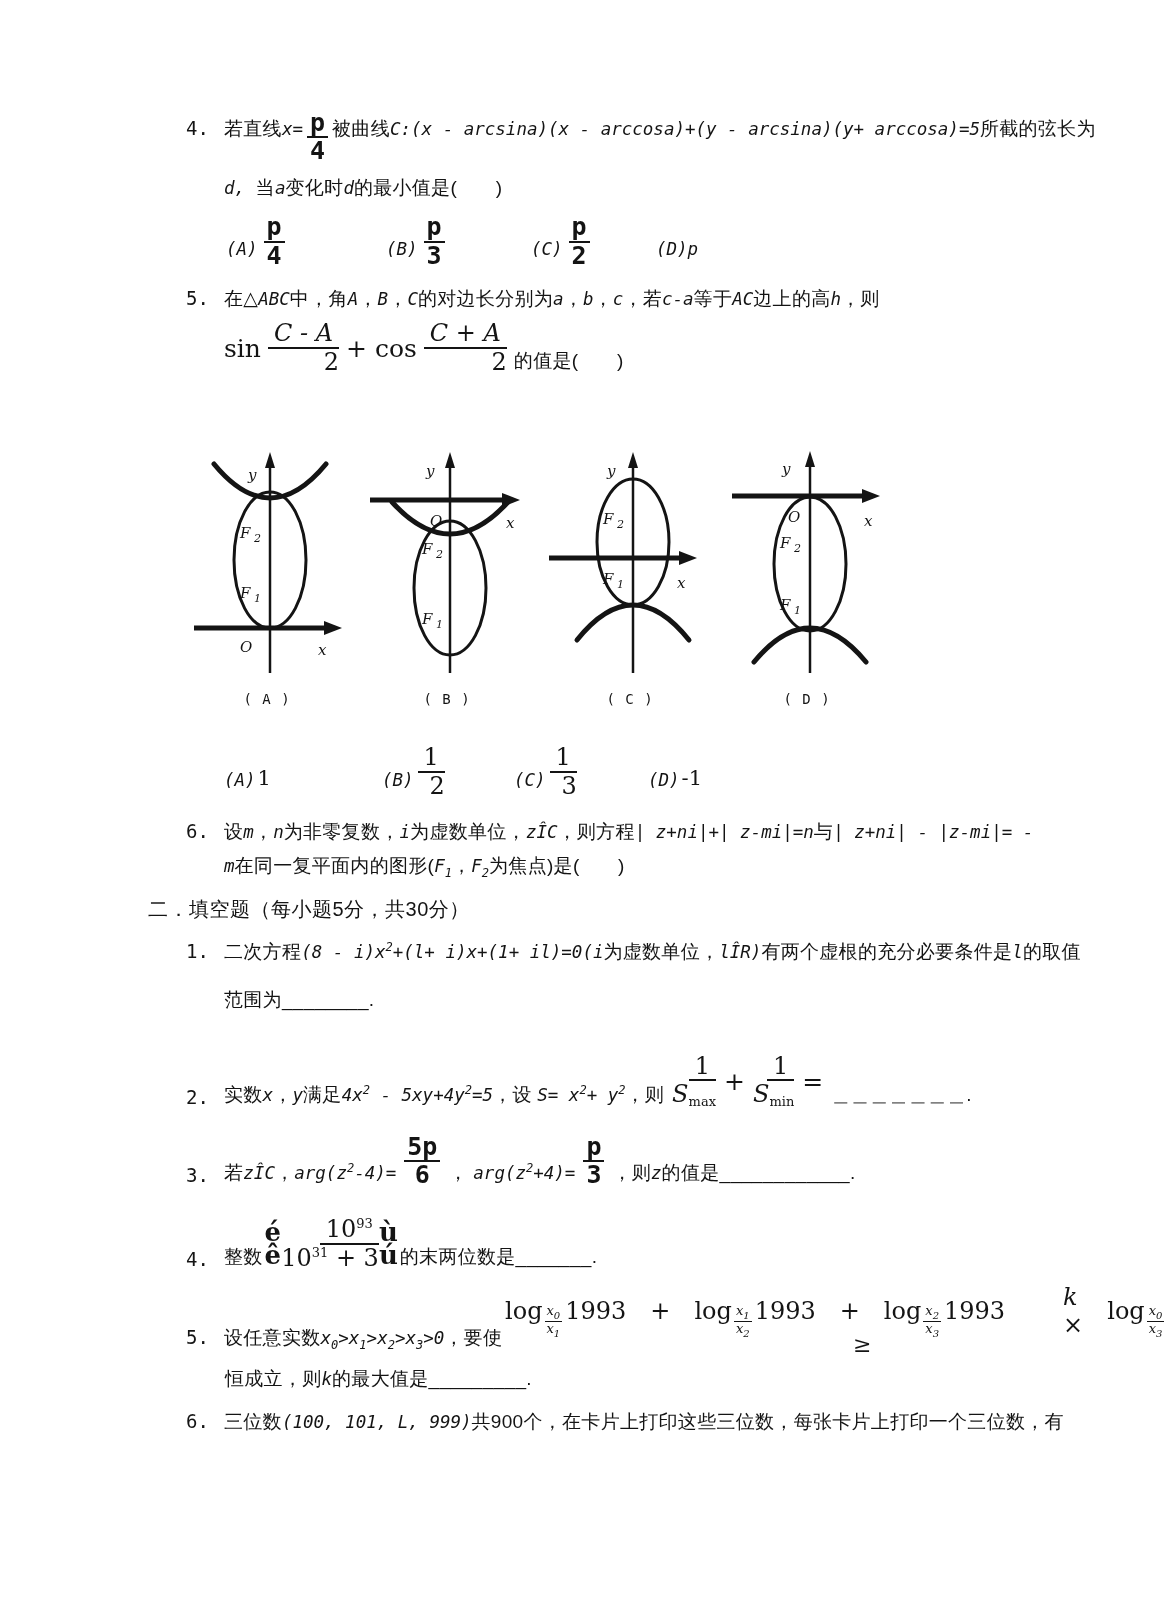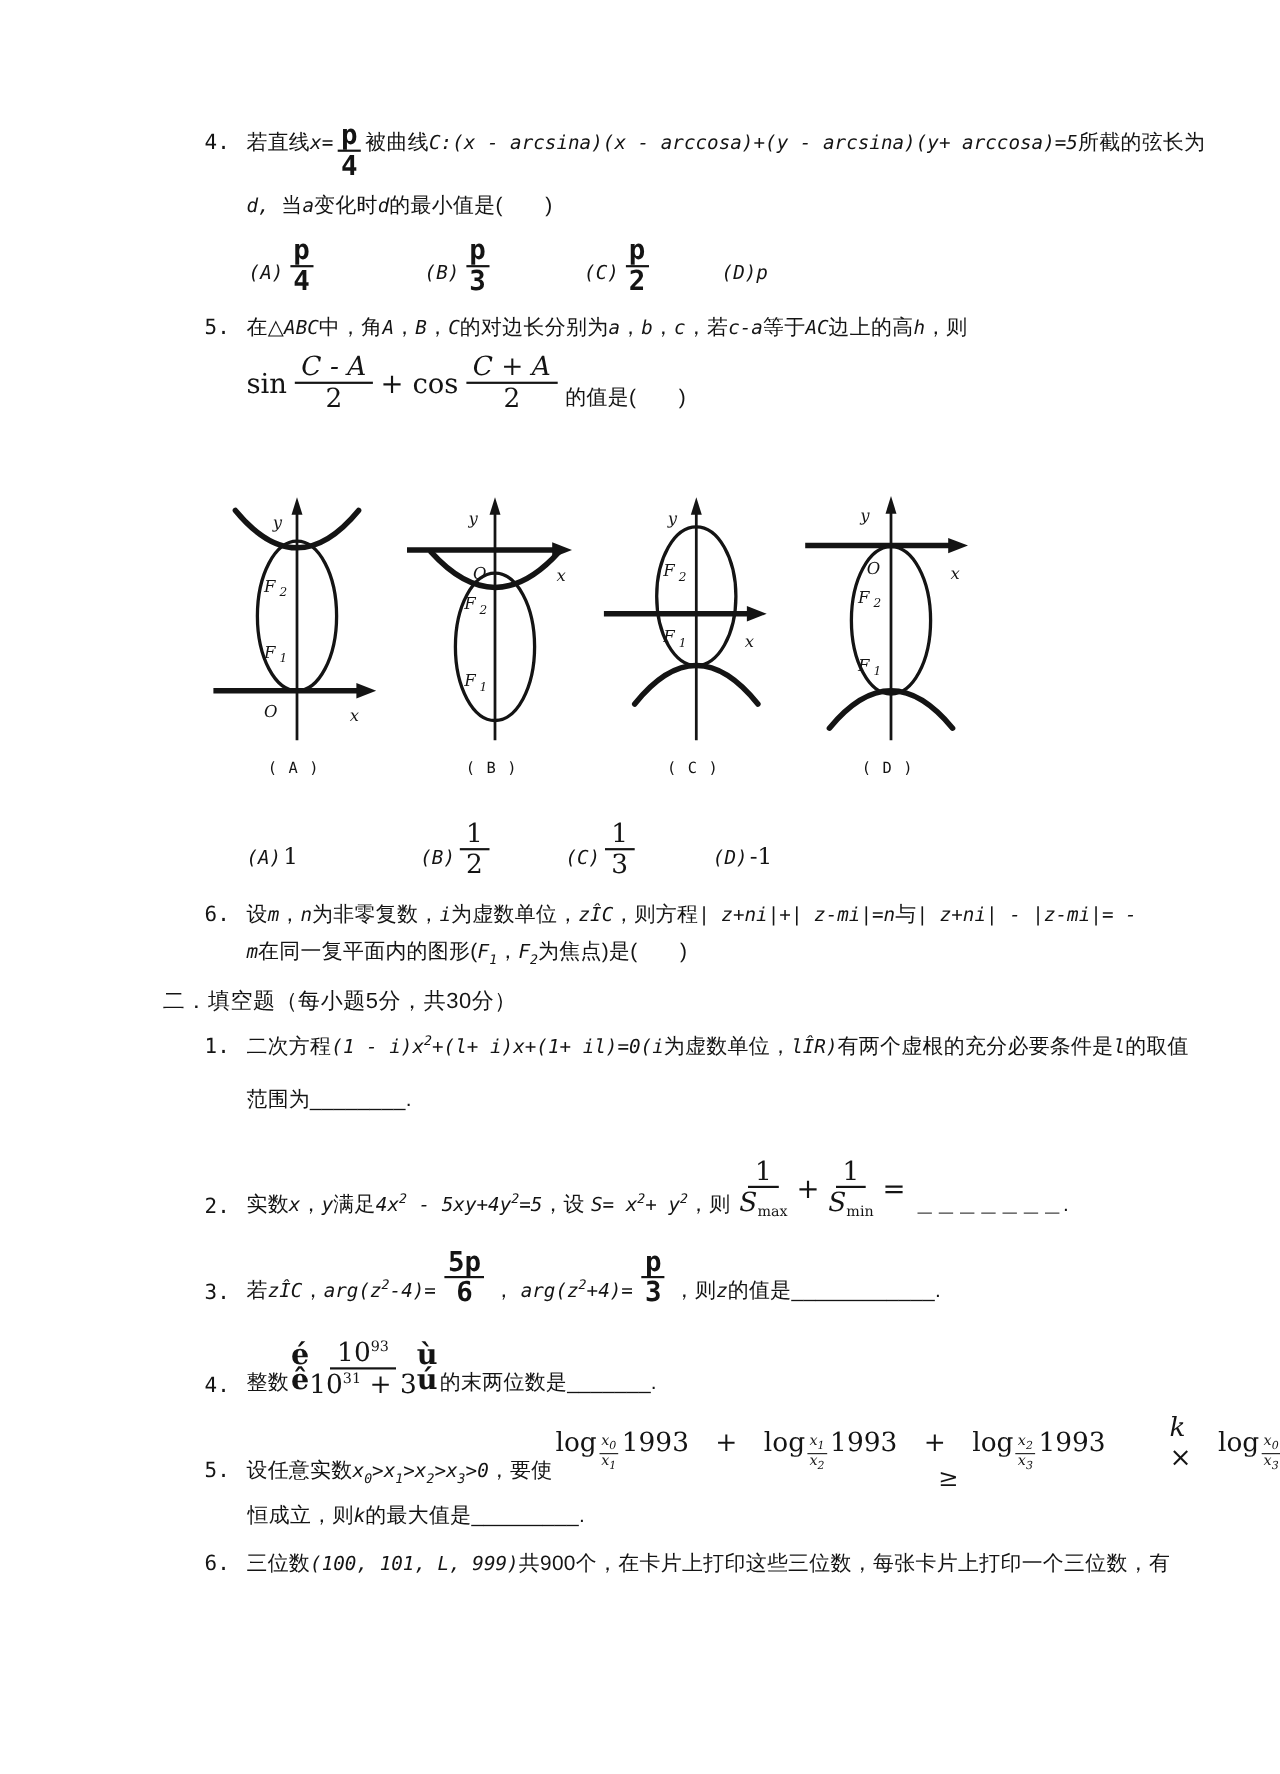--- a/index.html
+++ b/index.html
@@ -15,21 +15,21 @@
   .indent{margin-left:38px;}
 
   
   .pfrac{display:inline-flex;flex-direction:column;align-items:center;
          font-family:"DejaVu Sans Mono",monospace;font-weight:bold;font-size:25px;line-height:1.05;}
   .pfrac .fnum{border-bottom:2.5px solid #141414;padding:0 3px;}
   .va4{vertical-align:4px;margin:0 4px;}
   .va10{vertical-align:10px;margin-left:6px;}
 
   
-  .sfrac{display:inline-flex;flex-direction:column;align-items:center;
+  .sfrac{display:inline-flex;flex-direction:column;align-items:flex-end;
          font-family:"DejaVu Serif",serif;font-size:24px;line-height:1.12;}
   .sfrac .fnum{border-bottom:2px solid #141414;padding:0 6px;}
   .sfrac .it{font-style:italic;}
   .fsub{font-size:13px;vertical-align:-4px;font-style:normal;}
   sup{font-size:13px;}
 
   .op{font-family:"DejaVu Serif",serif;font-size:25px;}
   .optrow{position:relative;}
   .opt{position:absolute;top:0;display:inline-flex;align-items:flex-end;height:62px;}
   .opt .seg-m{margin-bottom:10px;}
@@ -235,21 +235,21 @@
     <div class="qline">
       <span class="qnum">6.</span><span style="display:inline;"><span class="seg-cn">设</span><span class="seg-m">m</span><span class="seg-cn">，</span><span class="seg-m">n</span><span class="seg-cn">为非零复数，</span><span class="seg-m">i</span><span class="seg-cn">为虚数单位，</span><span class="seg-m">zÎC</span><span class="seg-cn">，则方程</span><span class="seg-m">| z+ni|+| z-mi|=n</span><span class="seg-cn">与</span><span class="seg-m">| z+ni| - |z-mi|= -</span></span>
     </div>
     <div class="qline indent" style="margin-top:4px;"><span class="seg-m">m</span><span class="seg-cn">在同一复平面内的图形(</span><span class="seg-m">F</span><span class="seg-sub">1</span><span class="seg-cn">，</span><span class="seg-m">F</span><span class="seg-sub">2</span><span class="seg-cn">为焦点)是(　　)</span></div>
   </section>
 
   <div class="block sec-header" style="left:148px;top:896px;">二．填空题（每小题5分，共30分）</div>
 
   <section class="block" style="left:186px;top:936px;">
     <div class="qline">
-      <span class="qnum">1.</span><span style="display:inline;"><span class="seg-cn">二次方程</span><span class="seg-m">(1 - i)x</span><span class="seg-sup">2</span><span class="seg-m">+(l+ i)x+(1+ il)=0(i</span><span class="seg-cn">为虚数单位，</span><span class="seg-m">lÎR)</span><span class="seg-cn">有两个虚根的充分必要条件是</span><span class="seg-m">l</span><span class="seg-cn">的取值</span></span>
+      <span class="qnum">1.</span><span style="display:inline;"><span class="seg-cn">二次方程</span><span class="seg-m">(8 - i)x</span><span class="seg-sup">2</span><span class="seg-m">+(l+ i)x+(1+ il)=0(i</span><span class="seg-cn">为虚数单位，</span><span class="seg-m">lÎR)</span><span class="seg-cn">有两个虚根的充分必要条件是</span><span class="seg-m">l</span><span class="seg-cn">的取值</span></span>
     </div>
     <div class="qline indent" style="margin-top:18px;"><span class="seg-cn">范围为________.</span></div>
   </section>
 
   <section class="block rowend" style="left:186px;top:1038px;height:72px;">
     <span class="qnum">2.</span>
       <span class="txt" style="display:inline;"><span class="seg-cn">实数</span><span class="seg-m">x</span><span class="seg-cn">，</span><span class="seg-m">y</span><span class="seg-cn">满足</span><span class="seg-m">4x</span><span class="seg-sup">2</span><span class="seg-m"> - 5xy+4y</span><span class="seg-sup">2</span><span class="seg-m">=5</span><span class="seg-cn">，设 </span><span class="seg-m">S= x</span><span class="seg-sup">2</span><span class="seg-m">+ y</span><span class="seg-sup">2</span><span class="seg-cn">，则</span></span>
     <span style="display:inline-flex;align-items:center;gap:8px;margin:0 8px;">
       <span class="sfrac">
           <span class="fnum">1</span>

